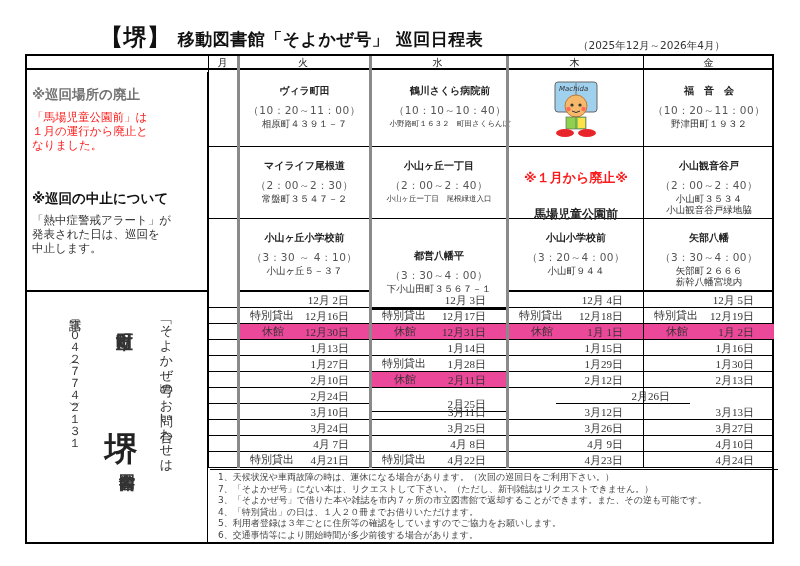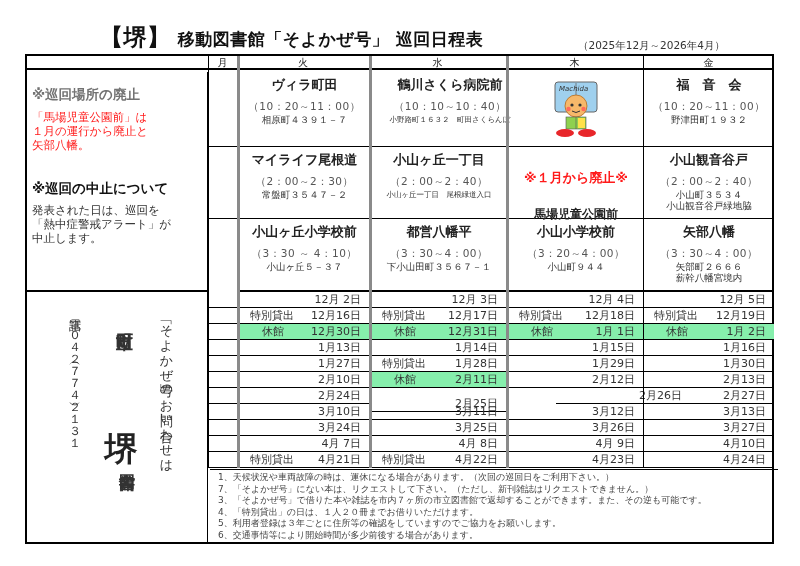--- a/index.html
+++ b/index.html
@@ -16,31 +16,31 @@
   .vline { position:absolute; top:0; width:0; }
   .gray2 { border-left:3px solid #8a8a8a; }
   .black { border-left:1.5px solid #000; }
 
   .note-red-title { color:#737373; font-size:13.5px; font-weight:bold; }
   .note-red-body { color:#ff1a1a; font-size:11.5px; line-height:14px; }
   .note-title { color:#111; font-size:13.5px; font-weight:bold; }
   .note-body { color:#333; font-size:11.5px; line-height:14px; }
 
   .stop { text-align:center; border-bottom:1.5px solid #000; }
-  .stop .name { font-size:13px; font-weight:bold; color:#222; margin-top:4px; }
+  .stop .name { font-size:10px; font-weight:bold; color:#222; margin-top:12px; }
   .stop .time { font-size:10.5px; color:#555; margin-top:6px; letter-spacing:0.5px; }
   .stop .addr { font-size:9.5px; color:#333; line-height:11px; }
   .stop .addr.small { font-size:7.5px; }
   .stop .cancel { color:#ff1a1a; font-size:13px; font-weight:bold; margin-top:22px; }
 
   .row { position:absolute; height:16px; font-size:11px; line-height:16px; color:#333; box-sizing:border-box; border-bottom:1px solid #000; }
-  .row.pink { background:#86efac; }
+  .row.pink { background:#ec4899; }
   .row .tag { position:absolute; left:10px; }
   .row .tag.center { left:22px; }
-  .row .date { position:absolute; right:8px; }
+  .row .date { position:absolute; right:20px;font-family:Liberation Serif, serif; }
 
   .vert { position:absolute; writing-mode:vertical-rl; text-orientation:upright; color:#333; }
   .notes { position:absolute; font-size:9px; line-height:11.5px; color:#444; }
 </style>
 </head>
 <body>
 
 <div class="title">
   <span class="bracket">【堺】</span>
   <span class="main">移動図書館「そよかぜ号」 巡回日程表</span>
@@ -54,26 +54,26 @@
   <div class="abs hdr" style="left:210px;width:132px;">火</div>
   <div class="abs hdr" style="left:342px;width:137px;">水</div>
   <div class="abs hdr" style="left:479px;width:137px;">木</div>
   <div class="abs hdr" style="left:616px;width:131px;">金</div>
 
   <div class="abs" style="left:0;top:16px;width:181px;height:220px;border-right:1.5px solid #000;border-bottom:2px solid #000;padding:14px 0 0 5px;">
     <div class="note-red-title">※巡回場所の廃止</div>
     <div class="note-red-body" style="margin-top:6px;">
       <div>「馬場児童公園前」は</div>
       <div>１月の運行から廃止と</div>
-      <div>矢部八幡。</div>
-    </div>
-    <div class="note-title" style="margin-top:28px;">※巡回の中止について</div>
+      <div>なりました。</div>
+    </div>
+    <div class="note-title" style="margin-top:38px;">※巡回の中止について</div>
     <div class="note-body" style="margin-top:5px;">
+      <div>「熱中症警戒アラート」が</div>
       <div>発表された日は、巡回を</div>
-      <div>「熱中症警戒アラート」が</div>
       <div>中止します。</div>
     </div>
   </div>
 
   <div class="abs" style="left:181px;top:16px;width:29px;height:75px;border-bottom:1.5px solid #000;"></div>
   <div class="abs" style="left:181px;top:91px;width:29px;height:72px;border-bottom:1.5px solid #000;"></div>
 
   <div class="abs stop" style="left:213px;top:16px;width:129px;height:75px;">
     <div class="name">ヴィラ町田</div>
     <div class="time">（10：20～11：00）</div>
@@ -93,21 +93,21 @@
   <div class="abs stop" style="left:345px;top:16px;width:156px;height:75px;">
     <div class="name">鶴川さくら病院前</div>
     <div class="time">（10：10～10：40）</div>
     <div class="addr small">小野路町１６３２　町田さくらんぼ</div>
   </div>
   <div class="abs stop" style="left:345px;top:91px;width:134px;height:72px;">
     <div class="name">小山ヶ丘一丁目</div>
     <div class="time">（2：00～2：40）</div>
     <div class="addr small">小山ヶ丘一丁目　尾根緑道入口</div>
   </div>
-  <div class="abs stop" style="left:345px;top:163px;width:134px;height:73px;border-bottom:2px solid #000;">
+  <div class="abs stop" style="left:345px;top:181px;width:134px;height:73px;border-bottom:2px solid #000;">
     <div class="name">都営八幡平</div>
     <div class="time">（3：30～4：00）</div>
     <div class="addr">下小山田町３５６７－１</div>
   </div>
 
   <div class="abs stop" style="left:482px;top:16px;width:134px;height:75px;">
     <svg width="46" height="58" viewBox="0 0 46 58" style="margin-top:8px;">
       <rect x="2" y="2" width="42" height="30" rx="3" fill="#9fd0ee" stroke="#666" stroke-width="1"></rect>
       <line x1="23" y1="3" x2="23" y2="31" stroke="#666" stroke-width="0.8"></line>
       <text x="6" y="11" font-size="7" fill="#333" font-family="DejaVu Sans, sans-serif" font-style="italic">Machida</text>
@@ -330,24 +330,20 @@
         <span class="date">1月16日</span>
       </div>
       <div class="row" style="top: 64px; left: 0px; width: 100%;">
         <span class="tag"></span>
         <span class="date">1月30日</span>
       </div>
       <div class="row" style="top: 80px; left: 0px; width: 100%;">
         <span class="tag"></span>
         <span class="date">2月13日</span>
       </div>
-      <div class="row" style="top: 96px; left: 0px; width: 100%;">
-        <span class="tag"></span>
-        <span class="date">2月27日</span>
-      </div>
       <div class="row" style="top: 112px; left: 0px; width: 100%;">
         <span class="tag"></span>
         <span class="date">3月13日</span>
       </div>
       <div class="row" style="top: 128px; left: 0px; width: 100%;">
         <span class="tag"></span>
         <span class="date">3月27日</span>
       </div>
       <div class="row" style="top: 144px; left: 0px; width: 100%;">
         <span class="tag"></span>

